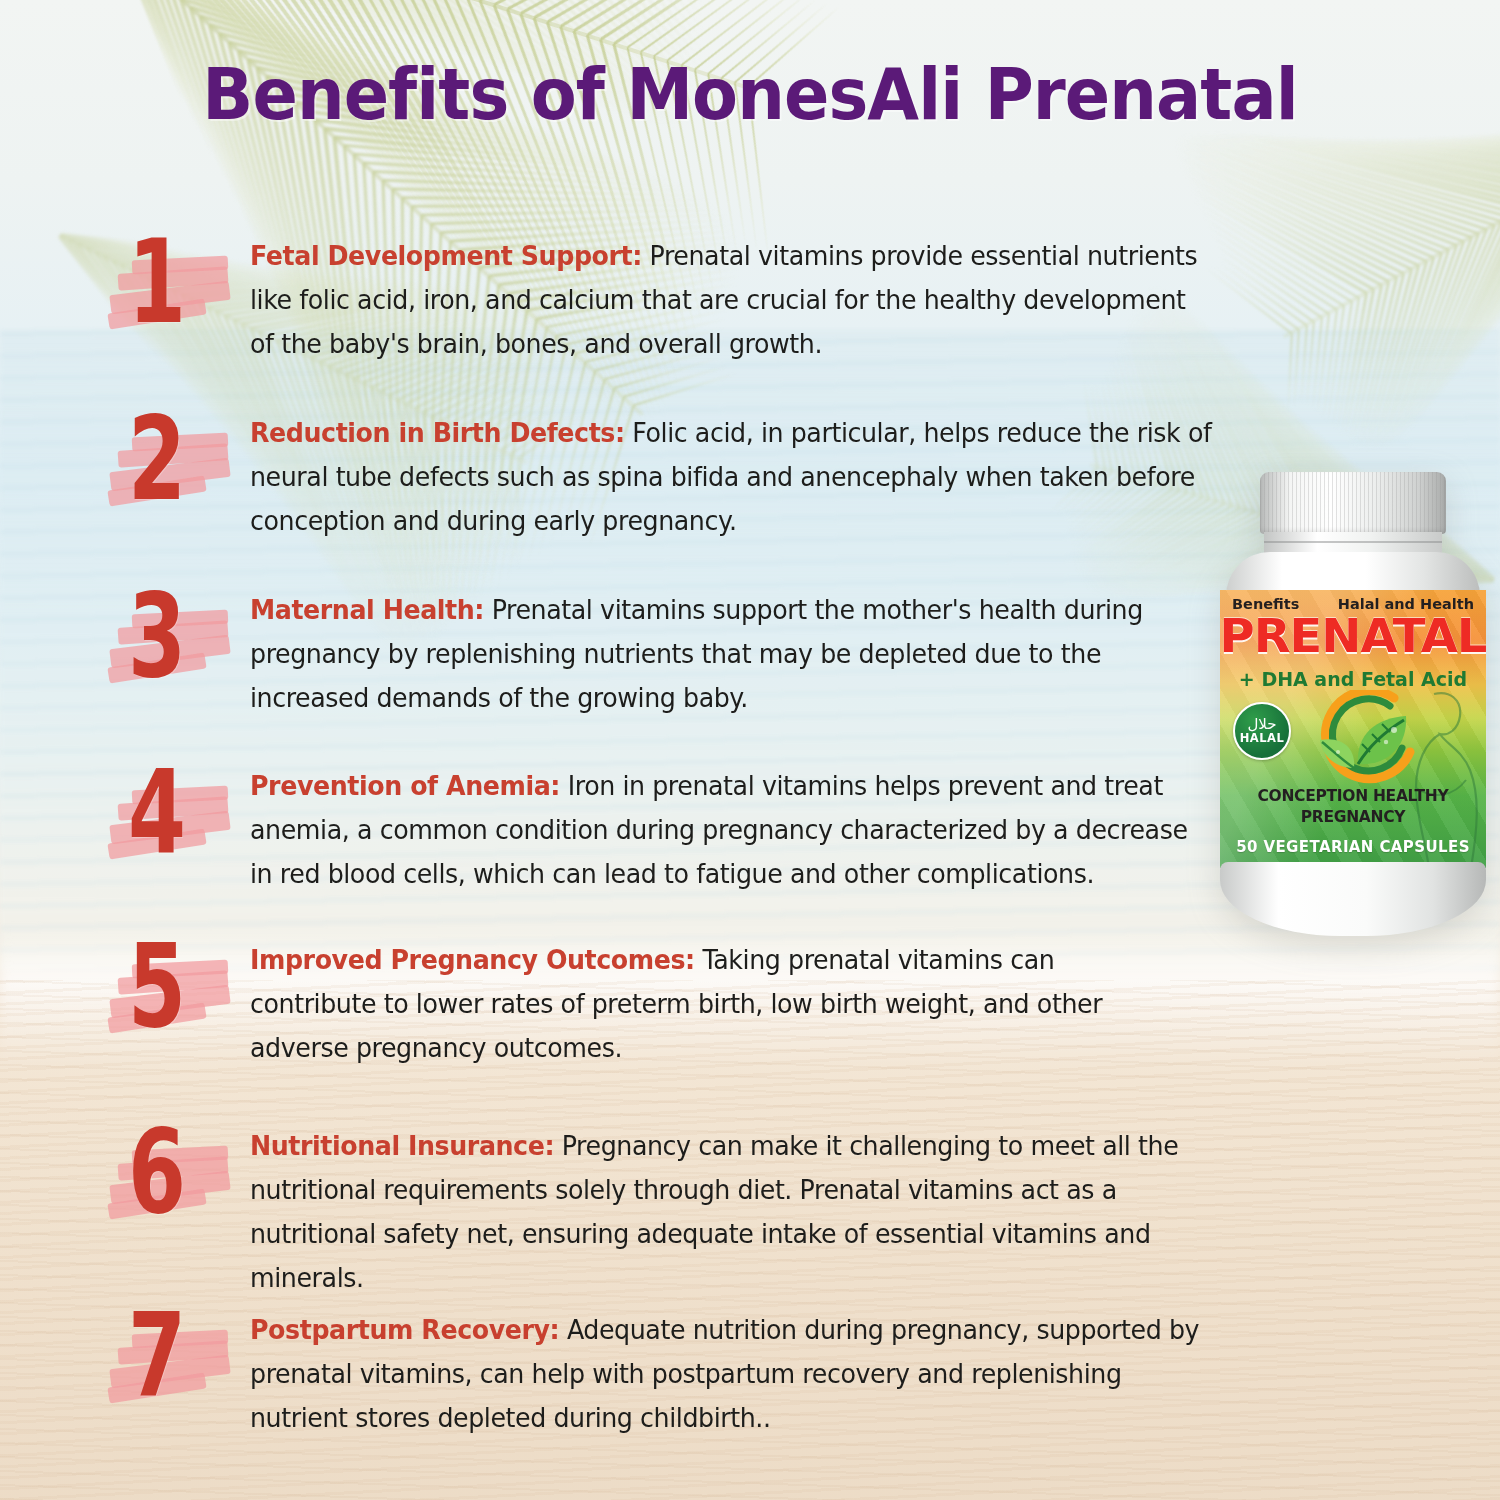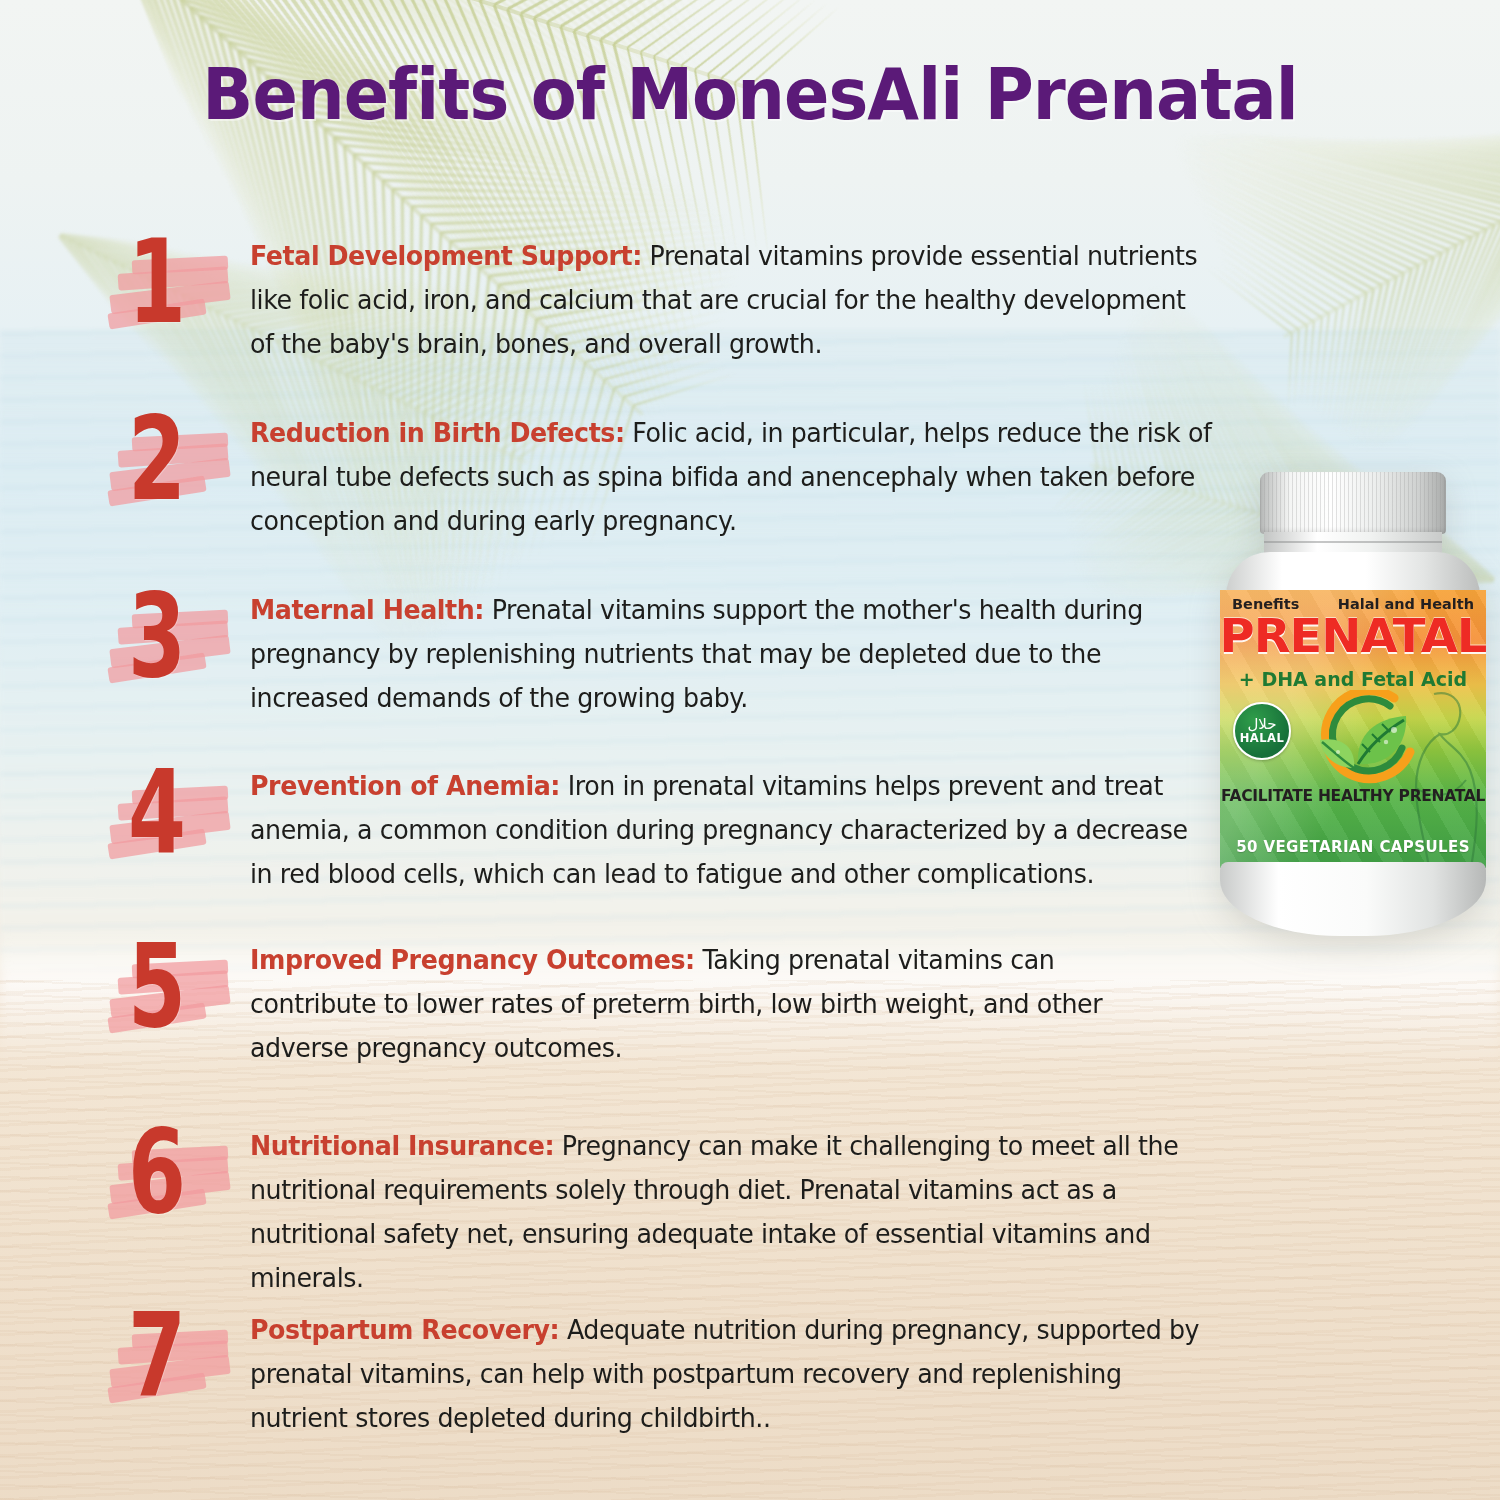--- a/index.html
+++ b/index.html
@@ -899,21 +899,21 @@
         <circle cx="40" cy="62" r="2" fill="#ffffff" opacity=".5"></circle>
       </svg>
 
       <svg class="mombody" viewBox="0 0 84 190">
         <path d="M34 6 C50 2 62 12 60 28 C58 42 48 48 40 46 C46 56 62 62 70 82 C80 108 78 140 70 186" fill="none" stroke="#2F7A3A" stroke-width="2.2"></path>
         <path d="M40 46 C26 54 16 74 16 100 C16 128 26 156 30 186" fill="none" stroke="#2F7A3A" stroke-width="2.2"></path>
         <path d="M16 100 C34 112 54 108 66 92" fill="none" stroke="#2F7A3A" stroke-width="2"></path>
       </svg>
 
       <div class="lbl-claim">
-        <div class="claim2">FACILITATE HEALTHY PRENATAL</div>
+        <div class="claim2">CONCEPTION HEALTHY PREGNANCY</div>
       </div>
 
       <div class="lbl-count">50 VEGETARIAN CAPSULES</div>
     </div>
 
     <div class="base"></div>
   </div>
 
 </div>
 

